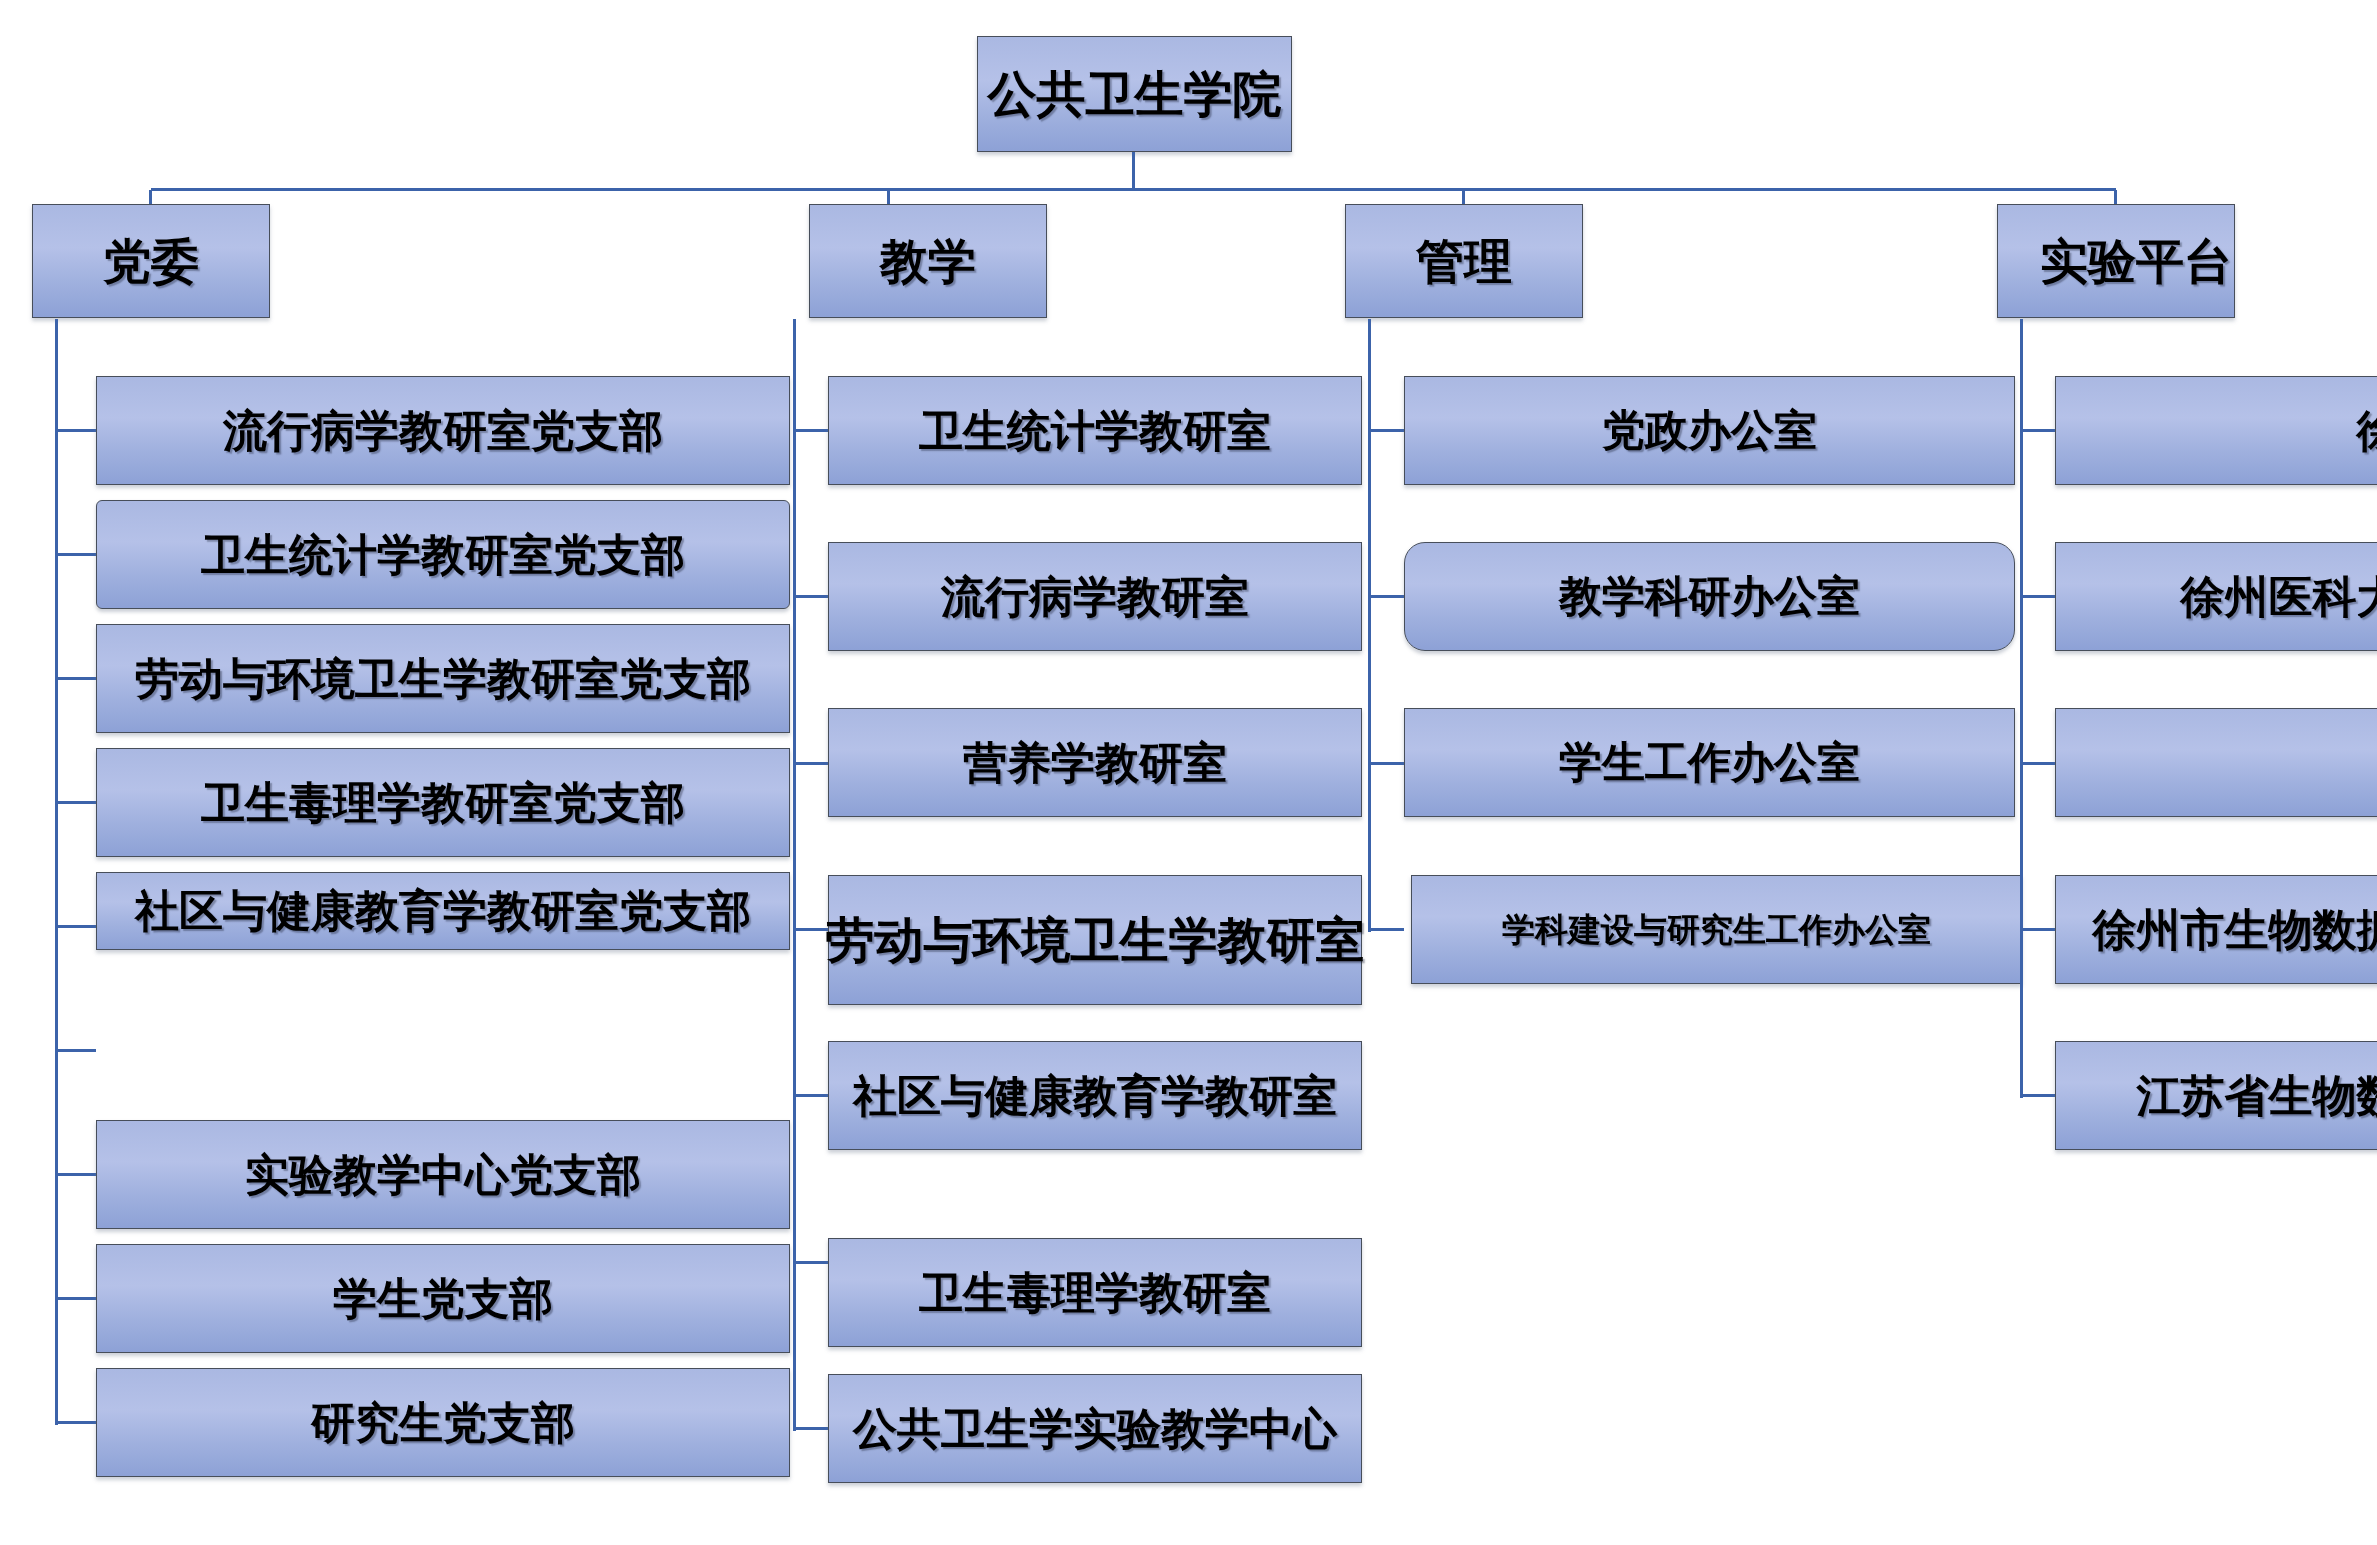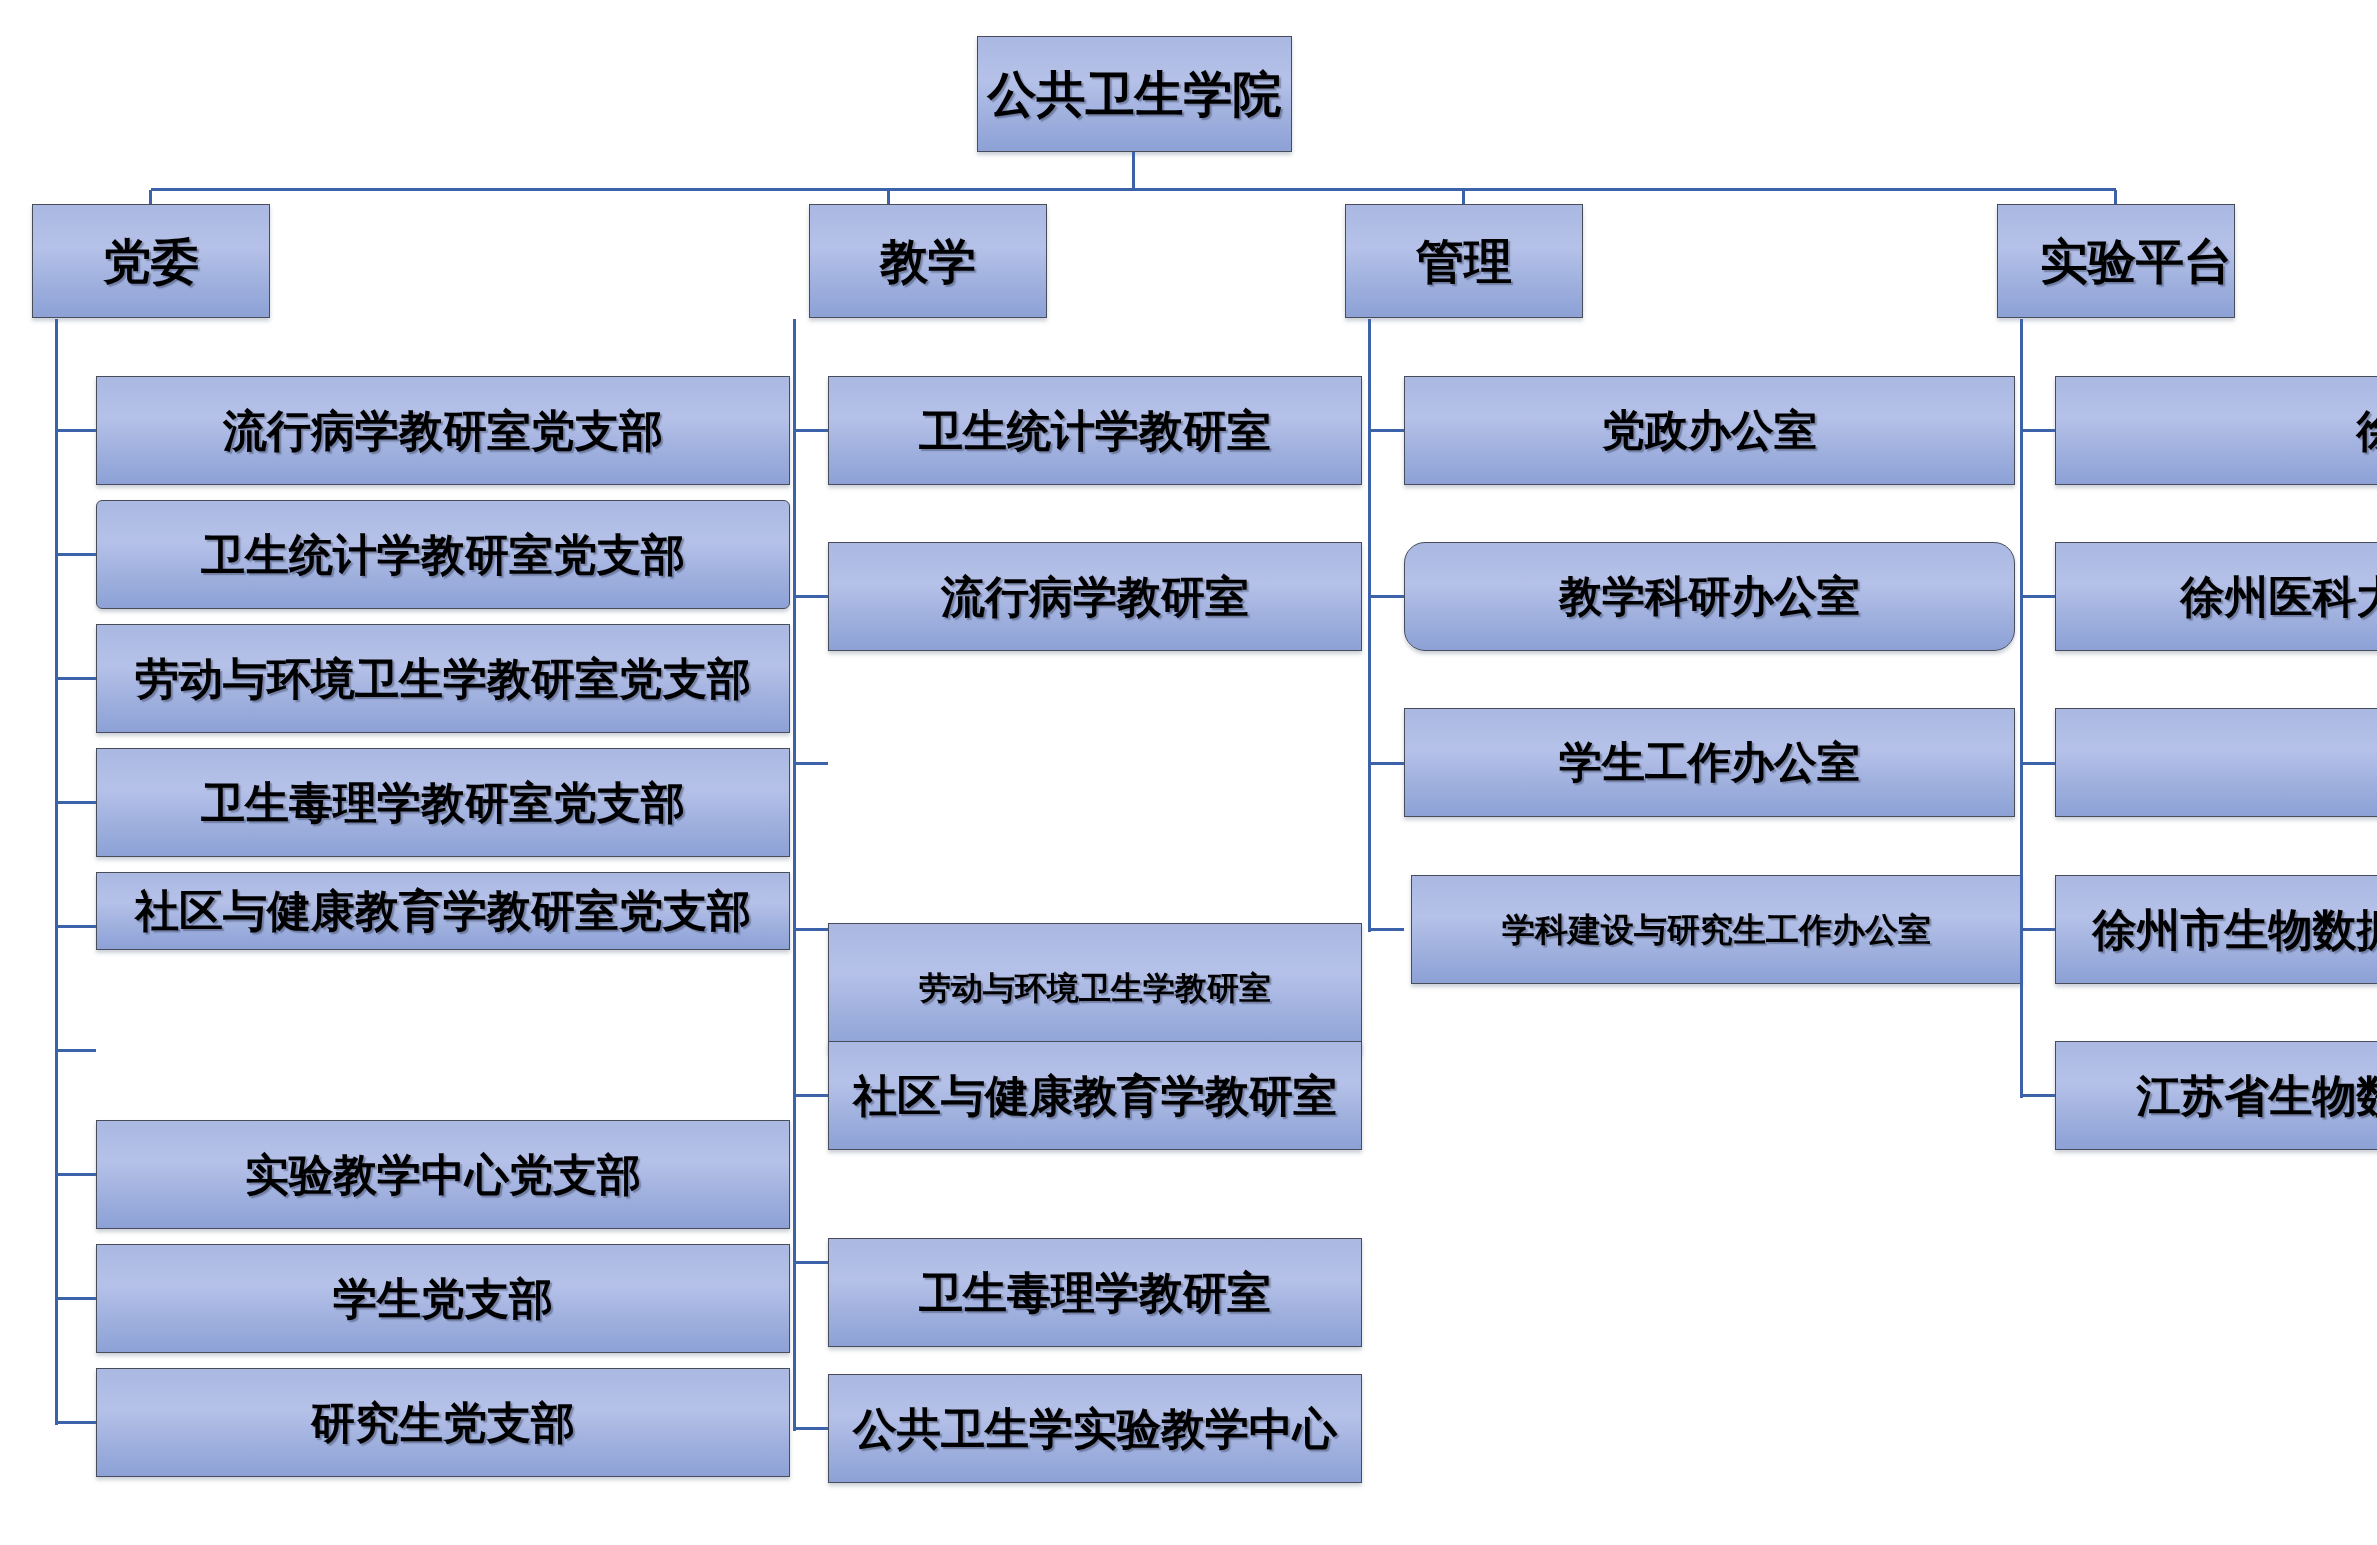--- a/index.html
+++ b/index.html
@@ -64,22 +64,23 @@
     <div class="conn" style="left: 57px; top: 1421px; width: 39px; height: 3.3px;"></div>
     <div class="node" style="left: 96px; top: 1368px; width: 694px; height: 109px; font-size: 44px;">研究生党支部</div>
     <div class="conn" style="left: 887px; top: 190px; width: 3.3px; height: 14.7px;"></div>
     <div class="node" style="left: 770px; top: 204px; width: 238px; height: 114px; font-size: 48px; margin-left: 39px;">教学</div>
     <div class="conn" style="left: 793px; top: 319px; width: 3.3px; height: 1112px;"></div>
     <div class="conn" style="left: 795px; top: 429px; width: 33px; height: 3.3px;"></div>
     <div class="node" style="left: 828px; top: 376px; width: 534px; height: 109px; font-size: 44px;">卫生统计学教研室</div>
     <div class="conn" style="left: 795px; top: 595px; width: 33px; height: 3.3px;"></div>
     <div class="node" style="left: 828px; top: 542px; width: 534px; height: 109px; font-size: 44px;">流行病学教研室</div>
     <div class="conn" style="left: 795px; top: 762px; width: 33px; height: 3.3px;"></div>
+    <div class="node" style="left: 828px; top: 708px; width: 534px; height: 109px; font-size: 44px;">营养学教研室</div>
     <div class="conn" style="left: 795px; top: 928px; width: 33px; height: 3.3px;"></div>
-    <div class="node" style="left: 828px; top: 875px; width: 534px; height: 130px; font-size: 32px; margin-top: 48px;">劳动与环境卫生学教研室</div>
+    <div class="node" style="left: 828px; top: 875px; width: 534px; height: 130px; font-size: 49px;">劳动与环境卫生学教研室</div>
     <div class="conn" style="left: 795px; top: 1094px; width: 33px; height: 3.3px;"></div>
     <div class="node" style="left: 828px; top: 1041px; width: 534px; height: 109px; font-size: 44px;">社区与健康教育学教研室</div>
     <div class="conn" style="left: 795px; top: 1261px; width: 33px; height: 3.3px;"></div>
     <div class="node" style="left: 828px; top: 1238px; width: 534px; height: 109px; font-size: 44px;">卫生毒理学教研室</div>
     <div class="conn" style="left: 795px; top: 1427px; width: 33px; height: 3.3px;"></div>
     <div class="node" style="left: 828px; top: 1374px; width: 534px; height: 109px; font-size: 44px;">公共卫生学实验教学中心</div>
     <div class="conn" style="left: 1462px; top: 190px; width: 3.3px; height: 14.7px;"></div>
     <div class="node" style="left: 1345px; top: 204px; width: 238px; height: 114px; font-size: 48px;">管理</div>
     <div class="conn" style="left: 1368px; top: 319px; width: 3.3px; height: 613px;"></div>
     <div class="conn" style="left: 1370px; top: 429px; width: 34px; height: 3.3px;"></div>

